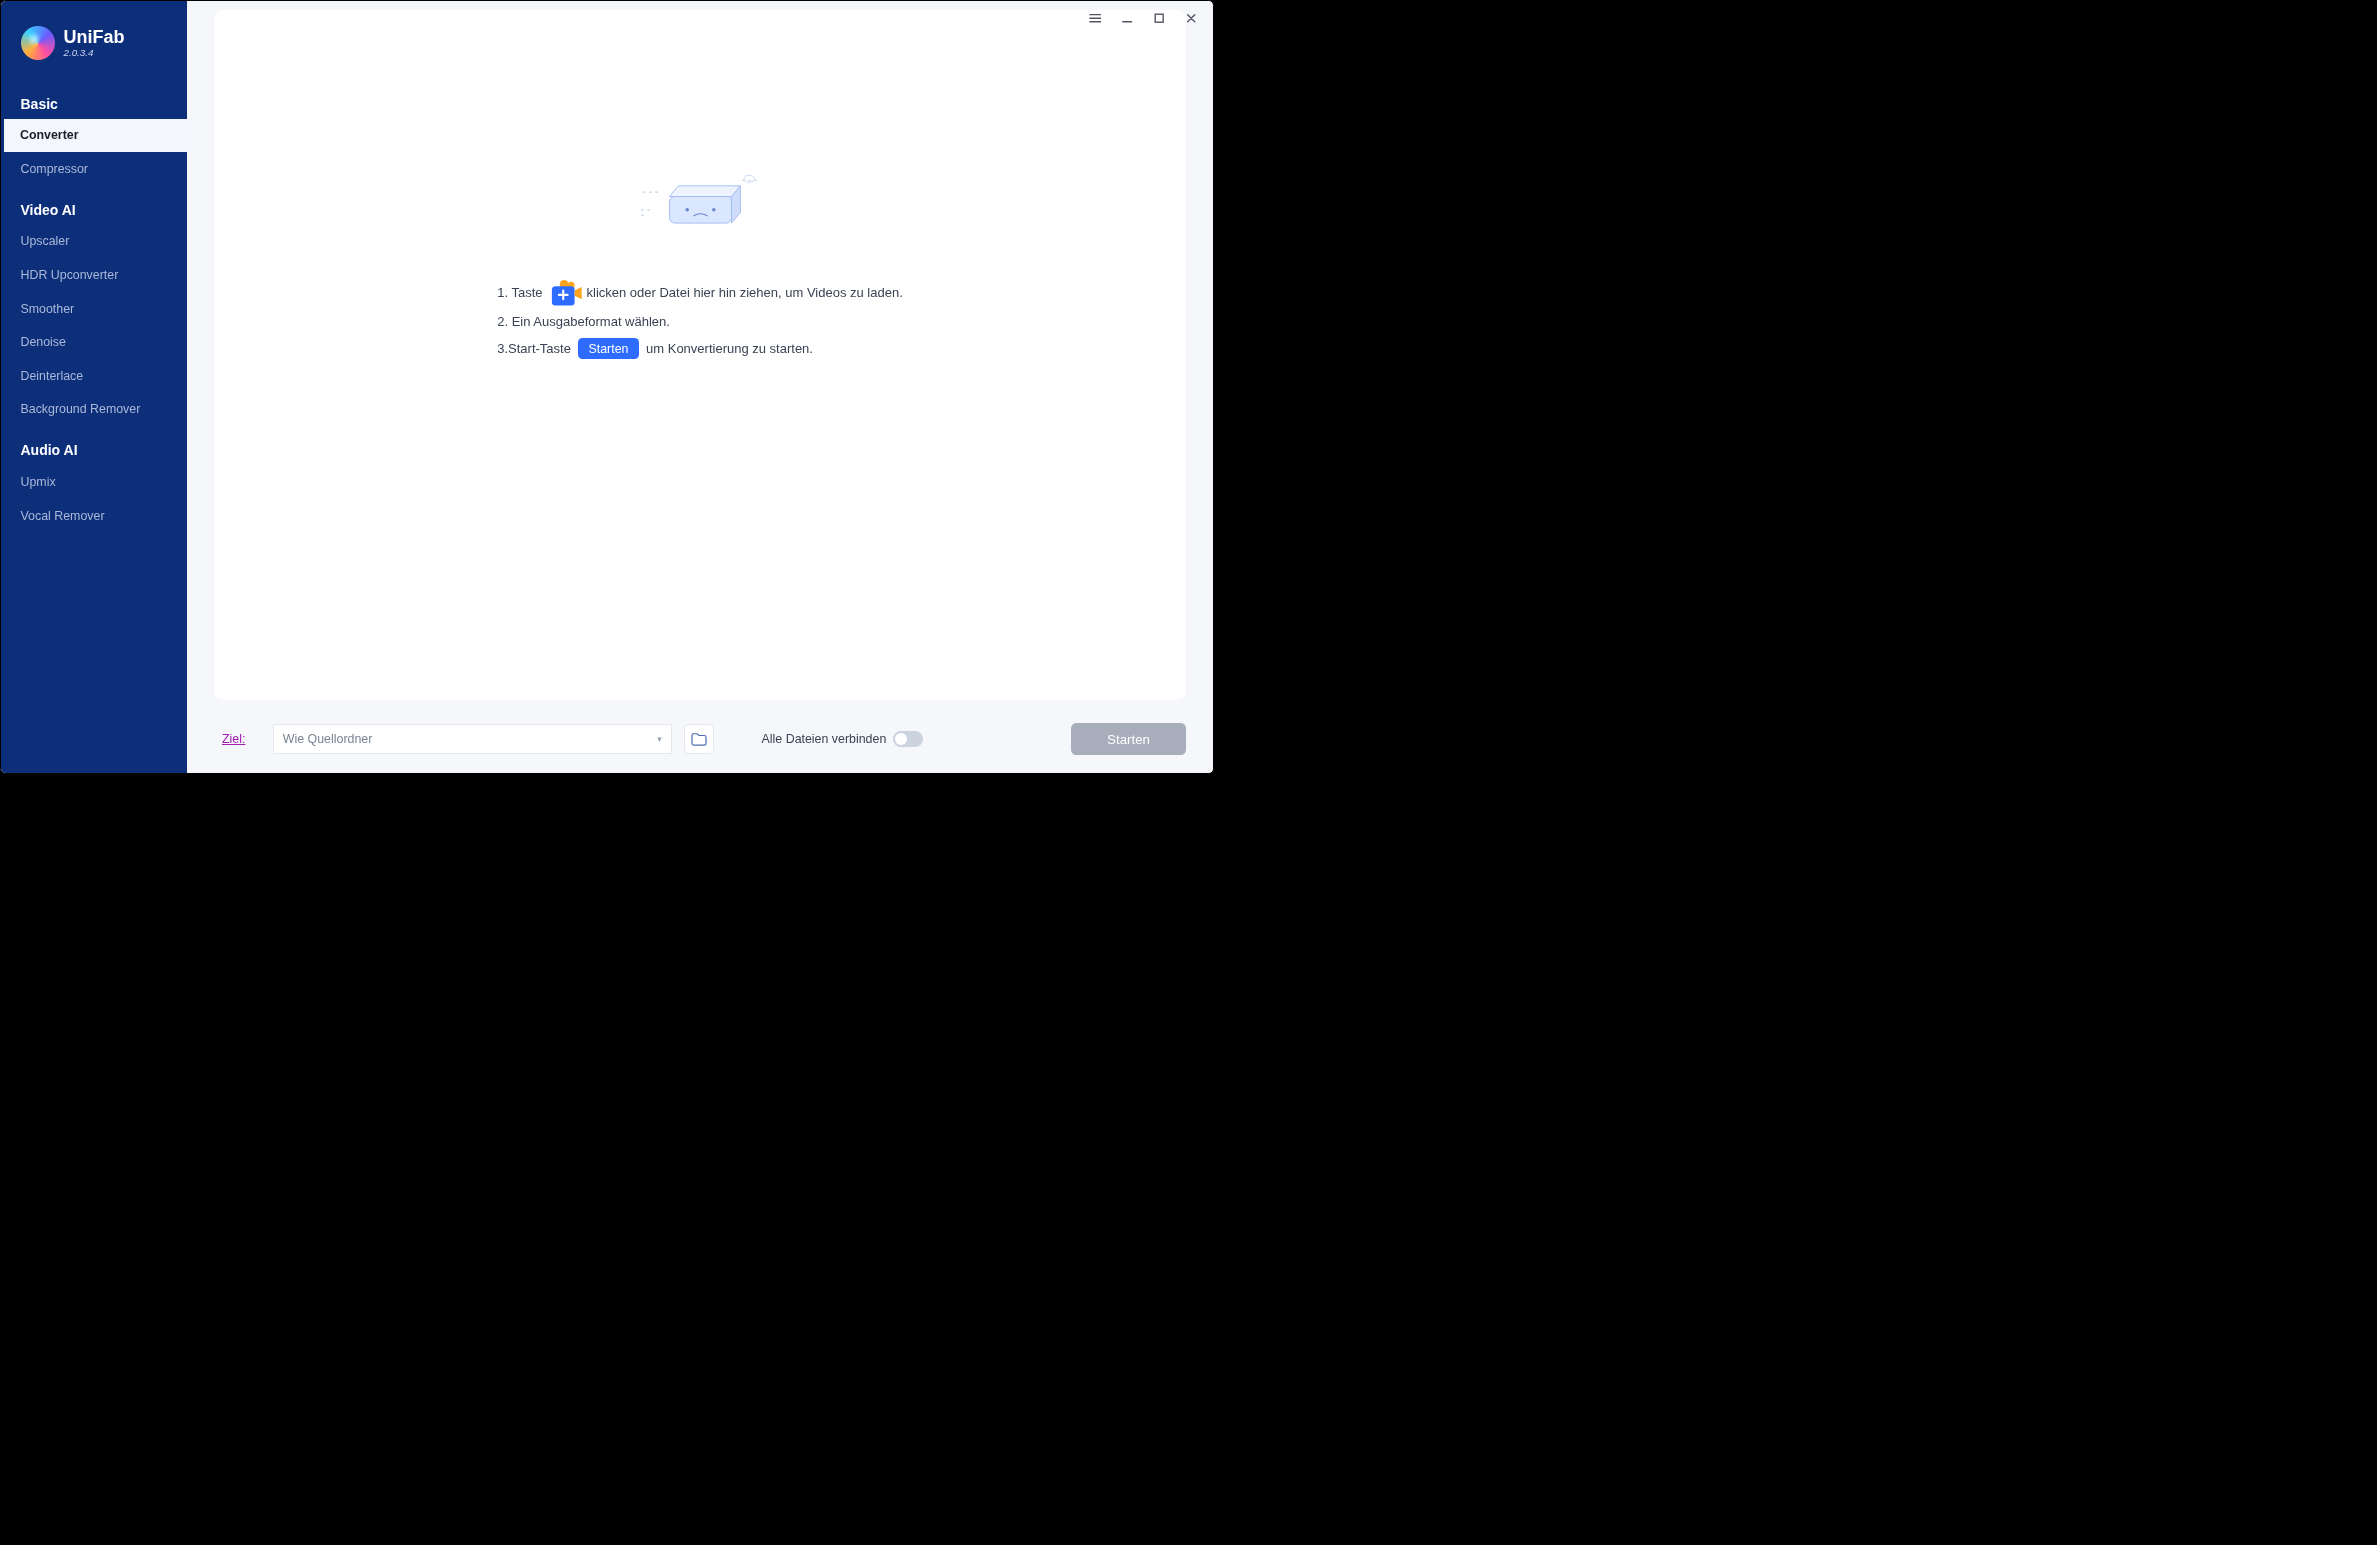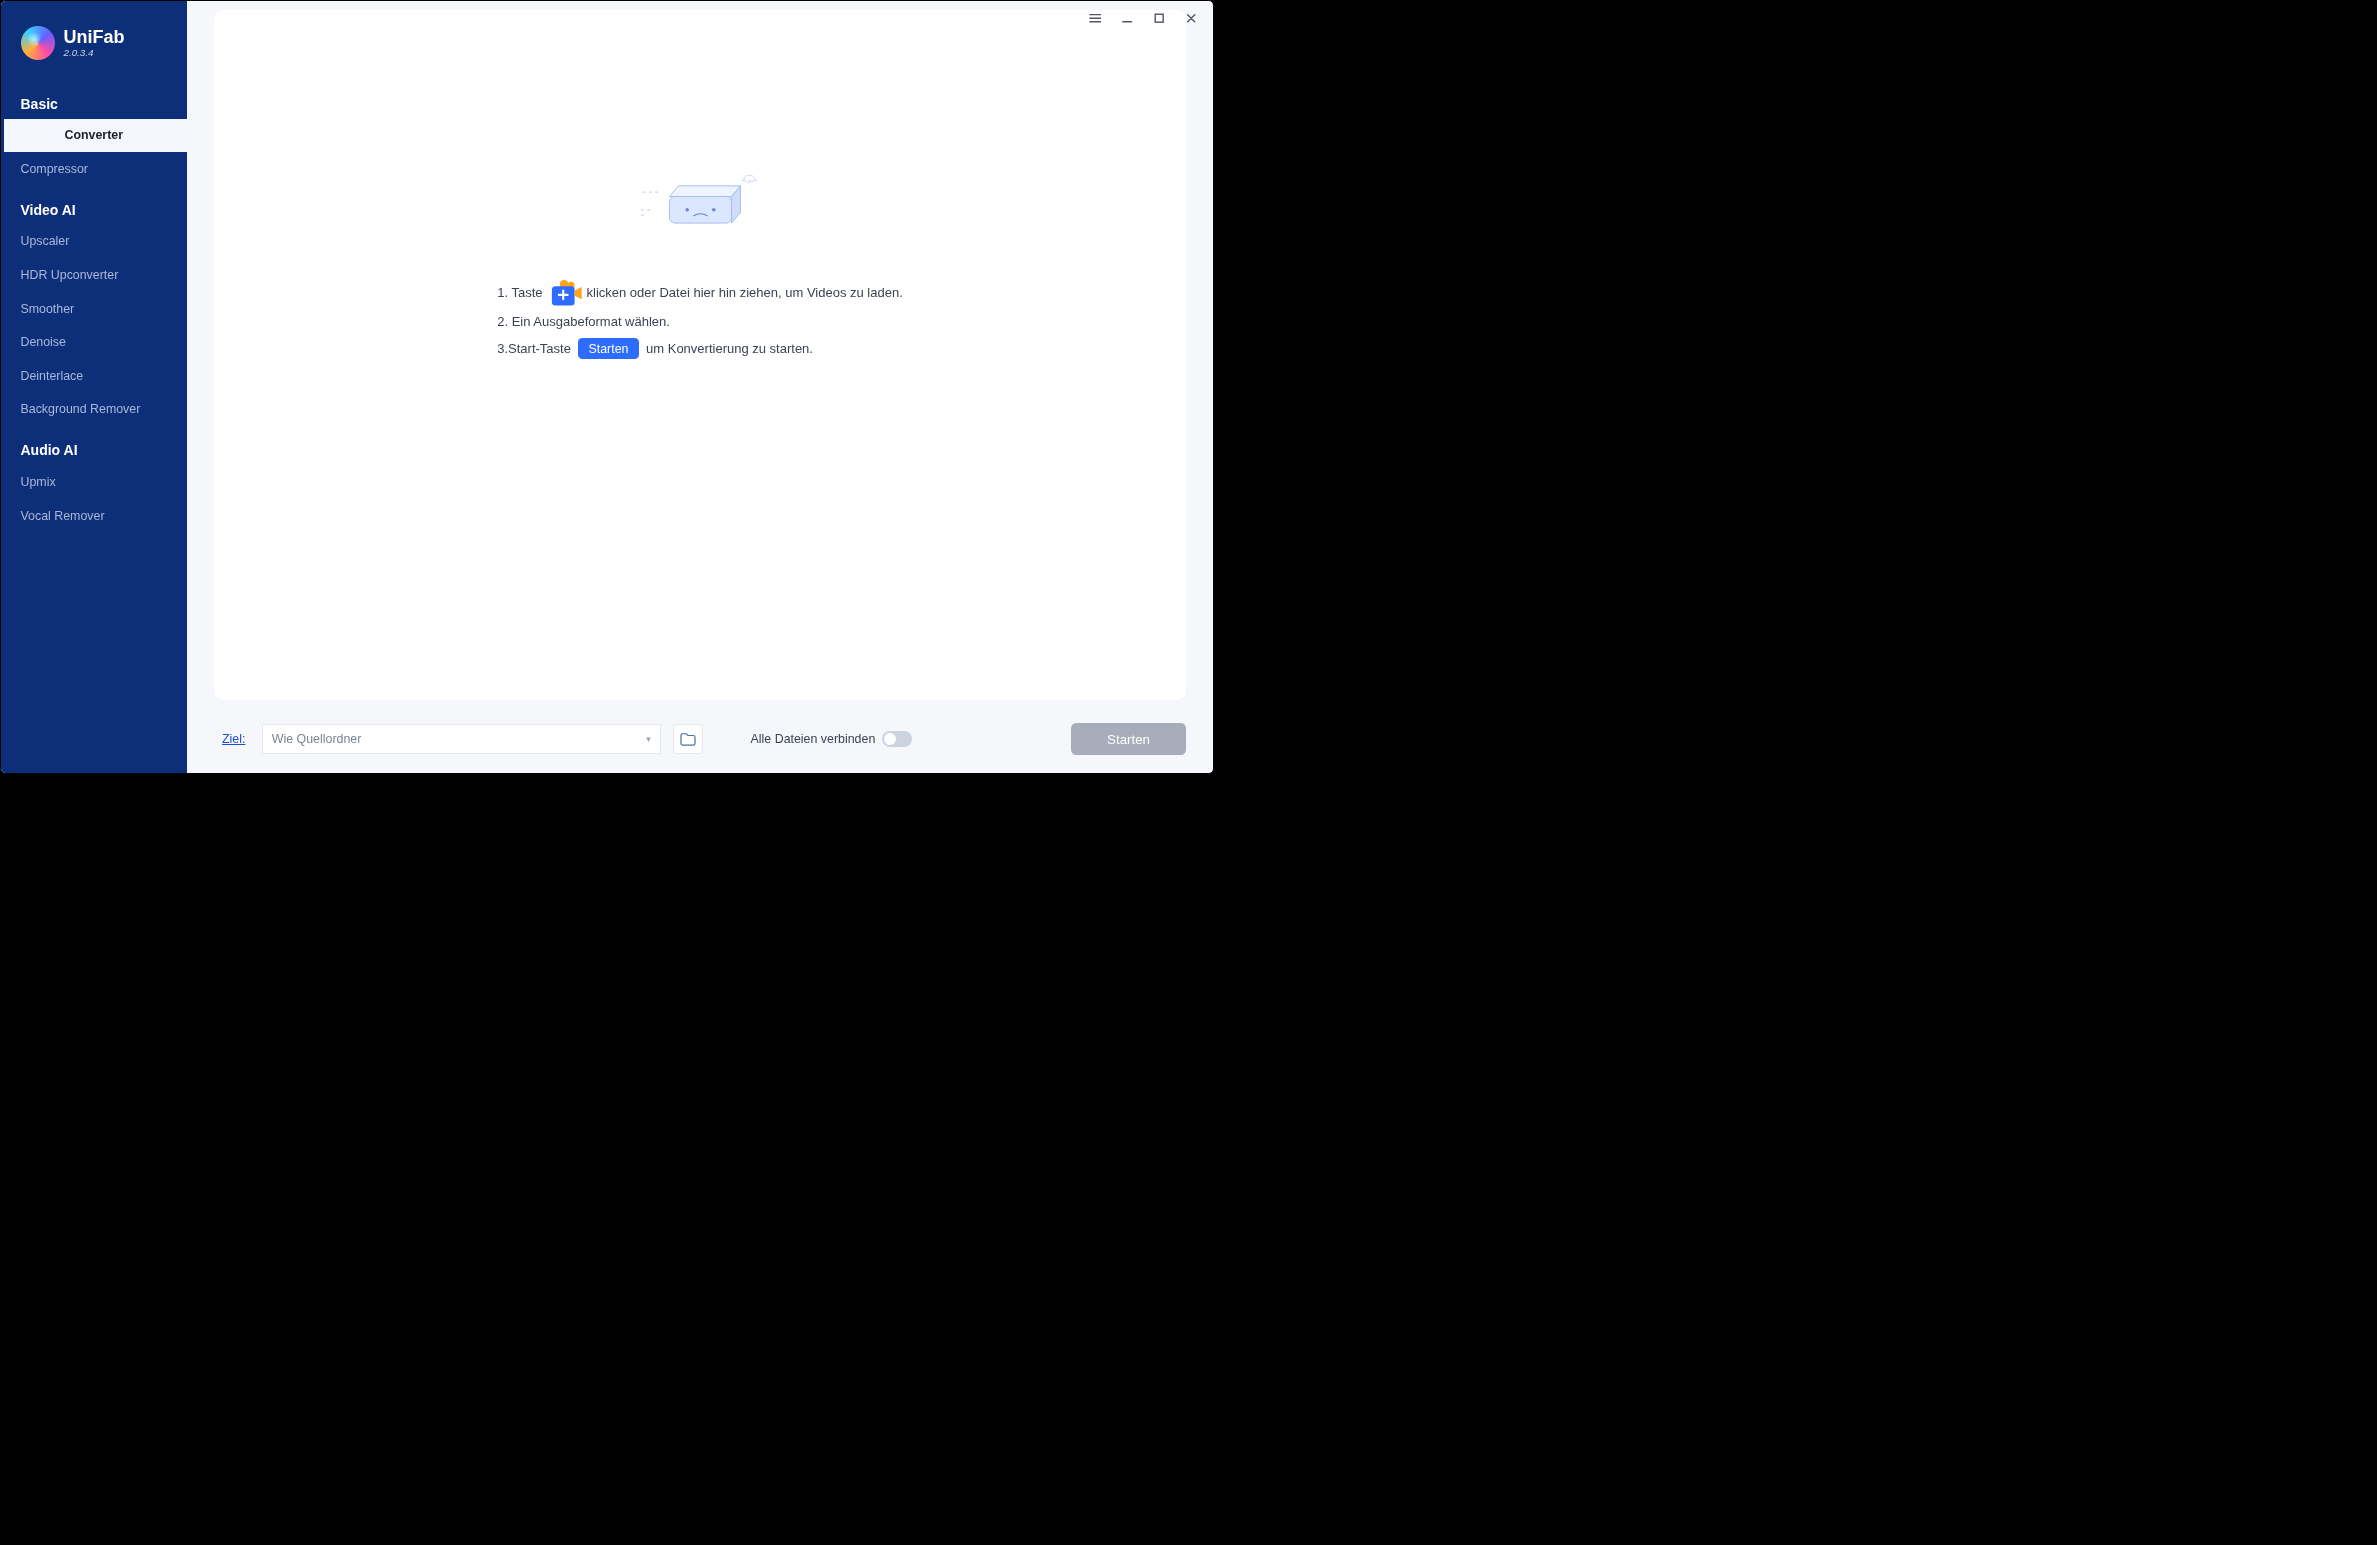--- a/index.html
+++ b/index.html
@@ -77,21 +77,20 @@
     font-size: 12.4px;
     color: var(--text-side-muted);
     cursor: pointer;
   }
   .side-item.active {
     background: #f3f6fc;
     color: #1b1f2a;
     border-left: 3.5px solid #0d2f7a;
     font-weight: 700;
     padding-left: 16px;
-    text-align: center;
   }
   .side-footer {
     margin-top: auto;
     padding: 0 0 62px 0;
   }
 
   
   .main {
     flex: 1;
     display: flex;
@@ -160,21 +159,21 @@
     width: 30px; height: 25px;
     position: relative;
     display:inline-block;
   }
 
   .bottombar {
     display:flex; align-items:center;
     gap: 12.4px;
     padding: 10.6px 27px 18px 35px;
   }
-  .bottom-label { color:#1d4ed8; margin-right:4px;text-decoration:underline;}
+  .bottom-label { color:#a21caf; margin-right:15px;text-decoration:underline;}
   .select {
     flex: 0 0 399px;
     height: 30px;
     background:#fff;
     border:0.9px solid var(--border);
     border-radius:0;
     display:flex; align-items:center;
     padding: 0 9px;
     color:#7a8494;
     position:relative;

